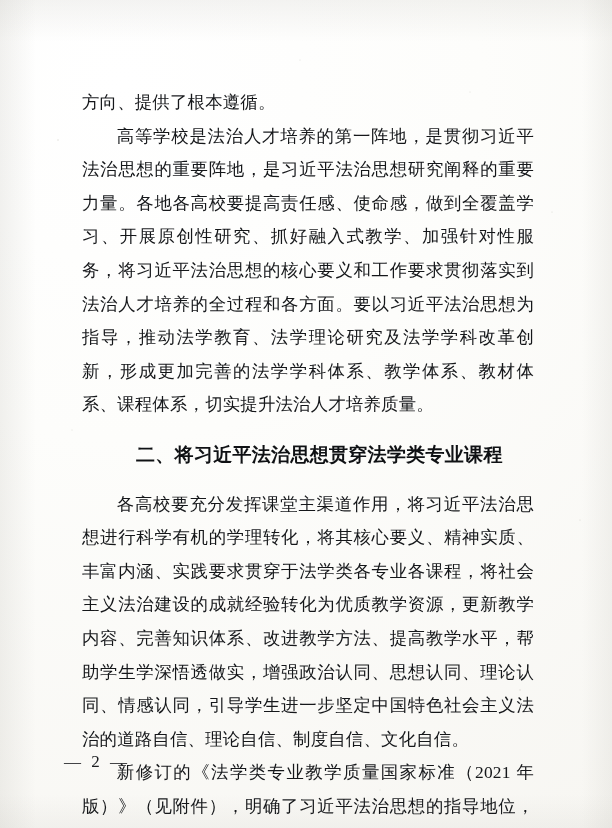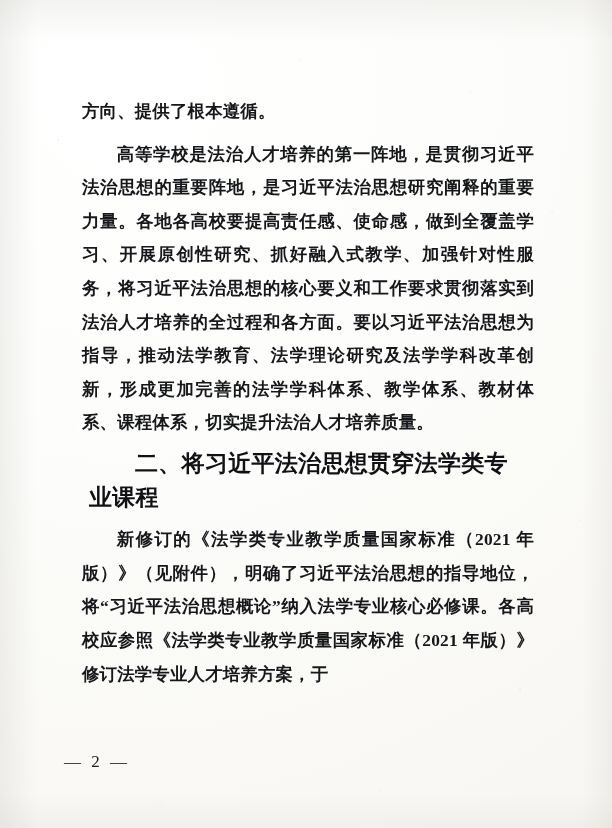--- a/index.html
+++ b/index.html
@@ -44,38 +44,37 @@
     width: 452px;
   }
 
   .para {
     font-size: 17.4px;
     line-height: 33.6px;
     color: #15171a;
     text-align: justify;
     text-justify: inter-ideograph;
     letter-spacing: 0.2px;
-    margin: 9px 0 0 0;
+    margin: 0 0 0 0;
     font-family: "Liberation Serif", "DejaVu Serif", serif;
     text-indent: 0;
-    font-weight: bold;
   }
 
   .para.indent {
     text-indent: 2em;
   }
 
   .heading {
-    font-size: 23px;
+    font-size: 19px;
     line-height: 33.6px;
     color: #0f1114;
     font-weight: bold;
     text-indent: 2em;
     letter-spacing: 0.3px;
-    margin: 7px;
+    margin: 16px;
     font-family: "Liberation Sans", "DejaVu Sans", sans-serif;
   }
 
   #footer {
     position: absolute;
     left: 0;
     top: 752px;
     width: 612px;
     text-align: left;
   }
@@ -103,20 +102,21 @@
 <div id="page">
 
   <div id="content">
 
     <p class="para">方向、提供了根本遵循。</p>
 
     <p class="para indent">高等学校是法治人才培养的第一阵地，是贯彻习近平法治思想的重要阵地，是习近平法治思想研究阐释的重要力量。各地各高校要提高责任感、使命感，做到全覆盖学习、开展原创性研究、抓好融入式教学、加强针对性服务，将习近平法治思想的核心要义和工作要求贯彻落实到法治人才培养的全过程和各方面。要以习近平法治思想为指导，推动法学教育、法学理论研究及法学学科改革创新，形成更加完善的法学学科体系、教学体系、教材体系、课程体系，切实提升法治人才培养质量。</p>
 
     <h2 class="heading">二、将习近平法治思想贯穿法学类专业课程</h2>
 
+    <p class="para indent">各高校要充分发挥课堂主渠道作用，将习近平法治思想进行科学有机的学理转化，将其核心要义、精神实质、丰富内涵、实践要求贯穿于法学类各专业各课程，将社会主义法治建设的成就经验转化为优质教学资源，更新教学内容、完善知识体系、改进教学方法、提高教学水平，帮助学生学深悟透做实，增强政治认同、思想认同、理论认同、情感认同，引导学生进一步坚定中国特色社会主义法治的道路自信、理论自信、制度自信、文化自信。</p>
 
 
     <p class="para indent">新修订的《法学类专业教学质量国家标准（2021 年版）》（见附件），明确了习近平法治思想的指导地位，将“习近平法治思想概论”纳入法学专业核心必修课。各高校应参照《法学类专业教学质量国家标准（2021 年版）》修订法学专业人才培养方案，于</p>
 
   </div>
 
   <div id="footer">
     <span id="page-number">— 2 —</span>
   </div>
 

